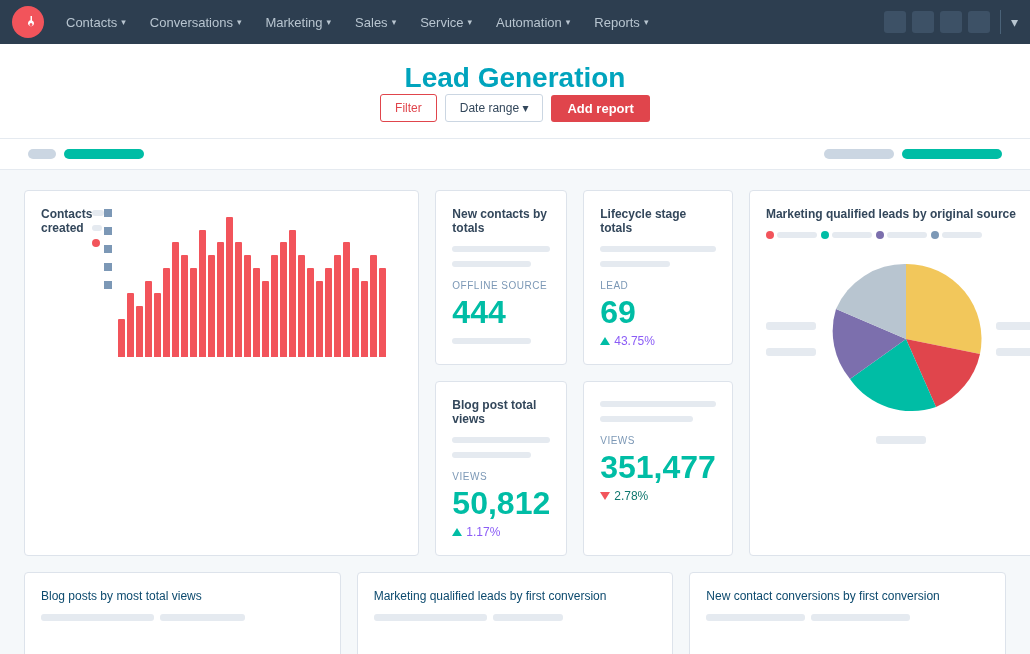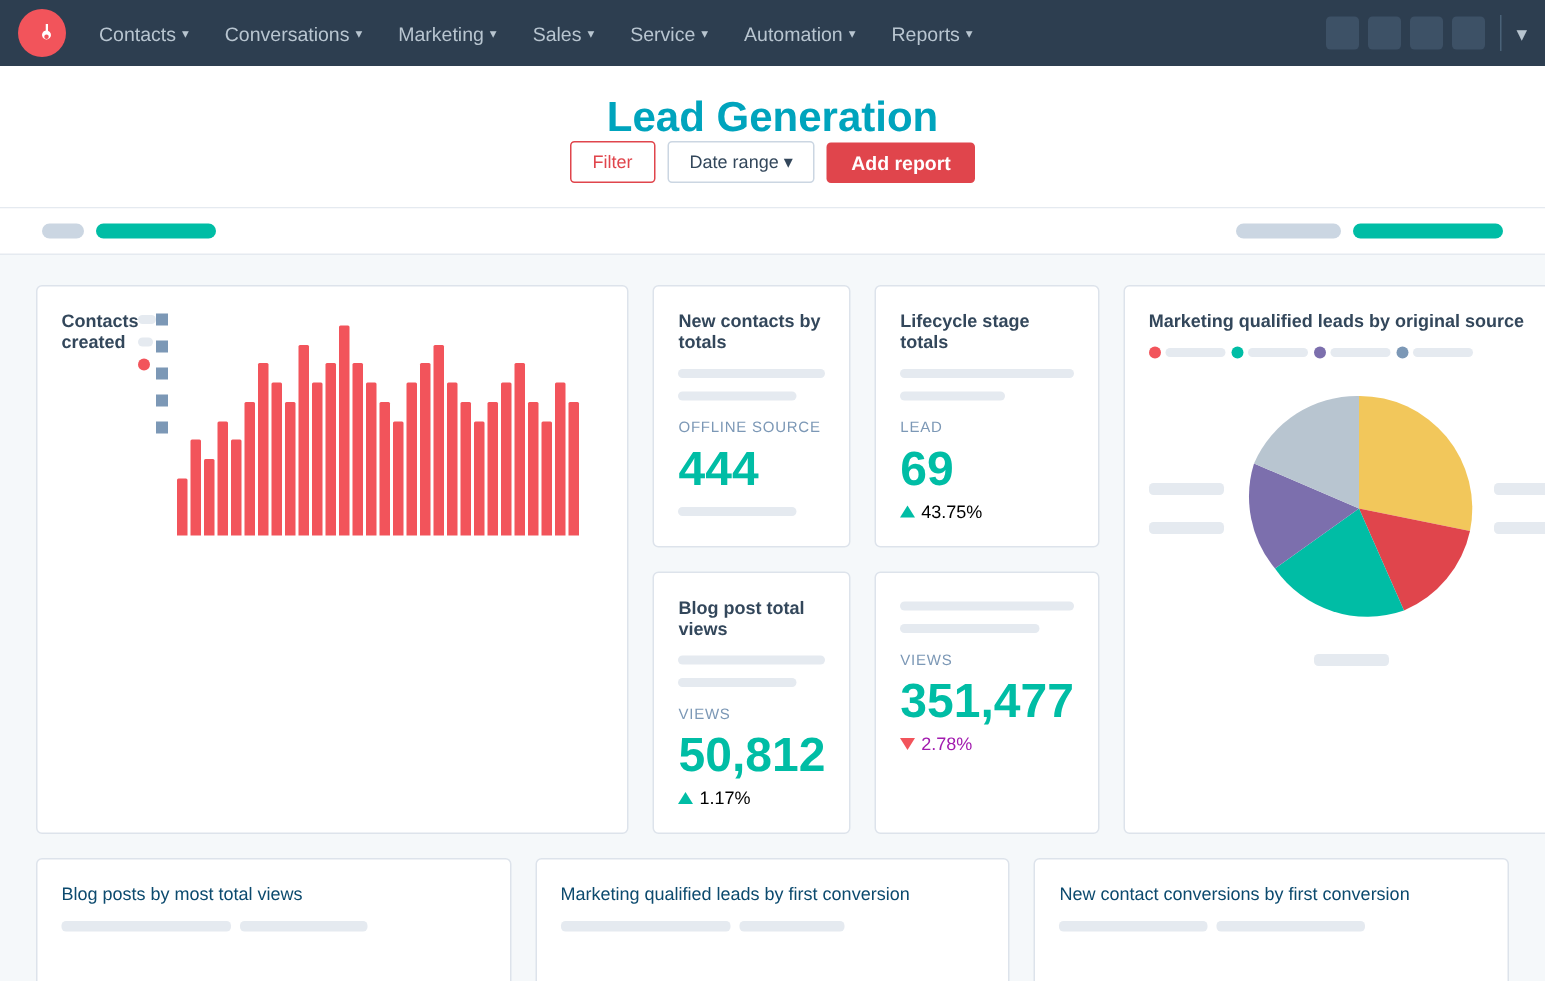--- a/index.html
+++ b/index.html
@@ -36,22 +36,22 @@
 
     
     .grid-row { display: grid; grid-template-columns: 1fr 1fr 1fr 1.4fr; gap: 16px; margin-bottom: 16px; }
     .grid-row-3 { display: grid; grid-template-columns: 1fr 1fr 1fr; gap: 16px; }
     .card { background: #fff; border-radius: 4px; border: 1px solid #dde3eb; padding: 16px; }
 
     .card-title { font-size: 12px; color: #33475b; font-weight: 600; margin-bottom: 8px; }
     .card-sub { font-size: 10px; color: #7c98b6; text-transform: uppercase; letter-spacing: 0.5px; margin-bottom: 4px; }
     .card-value { font-size: 32px; font-weight: 600; color: #00bda5; line-height: 1.1; }
     .card-delta { font-size: 12px; margin-top: 4px; display: flex; align-items: center; gap: 4px; }
-    .delta-up { color: #000000; }
-    .delta-down { color: #a21caf; }
+    .delta-up { color: #8b5cf6; }
+    .delta-down { color: #0f766e; }
     .delta-triangle-up { width: 0; height: 0; border-left: 5px solid transparent; border-right: 5px solid transparent; border-bottom: 8px solid #00bda5; display: inline-block; }
     .delta-triangle-down { width: 0; height: 0; border-left: 5px solid transparent; border-right: 5px solid transparent; border-top: 8px solid #f2545b; display: inline-block; }
 
     
     .placeholder-bar { height: 6px; border-radius: 3px; background: #e5eaf0; margin: 3px 0; }
     .placeholder-bar.short { width: 60%; }
     .placeholder-bar.medium { width: 80%; }
     .placeholder-bar.long { width: 100%; }
 
     

